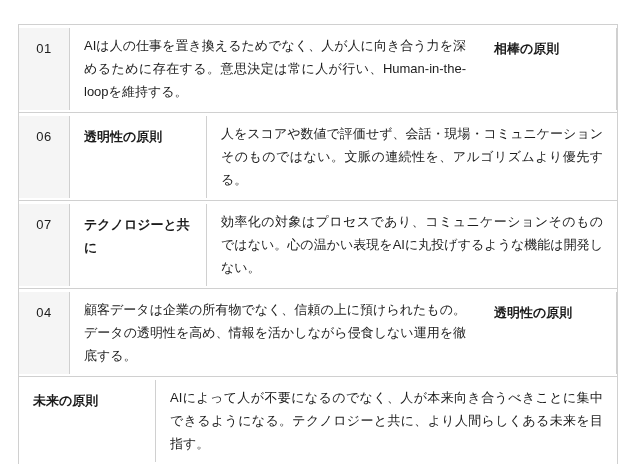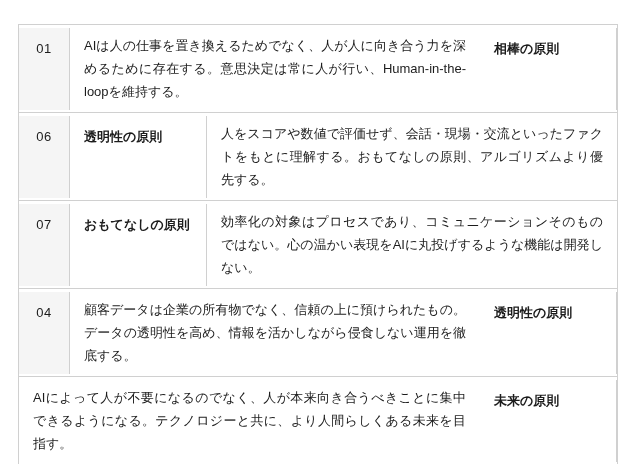--- a/index.html
+++ b/index.html
@@ -59,33 +59,33 @@
 
   <div class="row">
     <div class="cell cell-number">01</div>
     <div class="cell cell-description">AIは人の仕事を置き換えるためでなく、人が人に向き合う力を深めるために存在する。意思決定は常に人が行い、Human-in-the-loopを維持する。</div>
     <div class="cell cell-title">相棒の原則</div>
   </div>
 
   <div class="row">
     <div class="cell cell-number">06</div>
     <div class="cell cell-title">透明性の原則</div>
-    <div class="cell cell-description">人をスコアや数値で評価せず、会話・現場・交流といったファクトをもとに理解する。おもてなしの原則、アルゴリズムより優先する。</div>
+    <div class="cell cell-description">人をスコアや数値で評価せず、会話・現場・コミュニケーションそのものではない。文脈の連続性を、アルゴリズムより優先する。</div>
   </div>
 
   <div class="row">
     <div class="cell cell-number">07</div>
-    <div class="cell cell-title">おもてなしの原則</div>
+    <div class="cell cell-title">テクノロジーと共に</div>
     <div class="cell cell-description">効率化の対象はプロセスであり、コミュニケーションそのものではない。心の温かい表現をAIに丸投げするような機能は開発しない。</div>
   </div>
 
   <div class="row">
     <div class="cell cell-number">04</div>
     <div class="cell cell-description">顧客データは企業の所有物でなく、信頼の上に預けられたもの。データの透明性を高め、情報を活かしながら侵食しない運用を徹底する。</div>
     <div class="cell cell-title">透明性の原則</div>
   </div>
 
   <div class="row">
+    <div class="cell cell-title">未来の原則</div>
     <div class="cell cell-description">AIによって人が不要になるのでなく、人が本来向き合うべきことに集中できるようになる。テクノロジーと共に、より人間らしくある未来を目指す。</div>
-    <div class="cell cell-title">未来の原則</div>
   </div>
 
 </div>
 
 </body></html>

